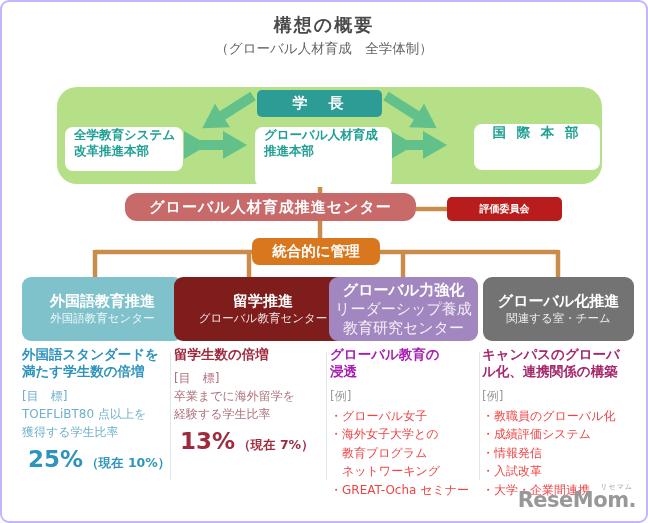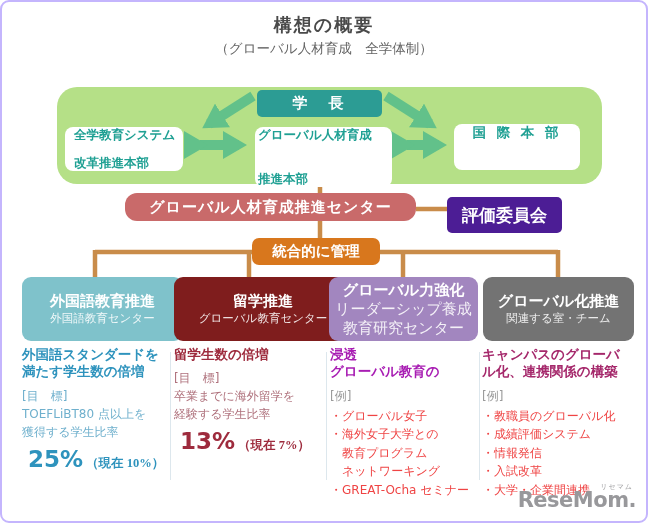--- a/index.html
+++ b/index.html
@@ -9,35 +9,35 @@
   .abs{position:absolute;}
   .title{top:11px;left:0;right:0;text-align:center;font-size:18px;font-weight:bold;color:#4a4a4a;letter-spacing:2px;}
   .subtitle{top:38px;left:0;right:0;text-align:center;font-size:13.5px;color:#646464;}
 
   
   .panel{left:55px;top:85px;width:545px;height:97px;background:#b5e087;border-radius:20px;z-index:2;}
   .president{left:200px;top:3px;width:125px;height:27px;background:#2c9c94;border-radius:5px;
              color:#fff;font-weight:bold;font-size:15px;display:flex;align-items:center;justify-content:center;
              letter-spacing:3px;z-index:3;}
   .hqbox{background:#fff;border-radius:8px;color:#1fa093;font-weight:bold;font-size:12.5px;line-height:1.3;
-         display:flex;flex-direction:column;justify-content:space-between;z-index:3;white-space:nowrap;}
+         display:flex;flex-direction:column;justify-content:flex-start;z-index:3;white-space:nowrap;}
   .hq-left{left:8px;top:40px;width:118px;height:44px;padding-left:9px;box-sizing:border-box;}
-  .hq-center{left:198px;top:40px;width:137px;height:60px;padding-left:3px;box-sizing:border-box;}
-  .hq-right{left:397px;top:37px;width:126px;height:46px;align-items:center;font-size:13.5px;letter-spacing:3px;}
+  .hq-center{left:198px;top:40px;width:137px;height:60px;padding-left:9px;box-sizing:border-box;}
+  .hq-right{left:417px;top:37px;width:126px;height:46px;align-items:center;font-size:13.5px;letter-spacing:3px;}
   .panel svg{position:absolute;left:0;top:0;z-index:2;}
 
   
   .connectors{left:0;top:0;z-index:1;}
 
   
   .center-box{left:123px;top:191px;width:291px;height:28px;background:#c96a6a;border-radius:12px;color:#fff;
               font-weight:bold;font-size:15px;display:flex;align-items:center;justify-content:center;
               letter-spacing:1px;z-index:2;white-space:nowrap;}
-  .eval-box{left:445px;top:195px;width:115px;height:36px;background:#4c1d95;border-radius:5px;color:#fff;
-            font-weight:bold;font-size:17px;display:flex;align-items:center;justify-content:center;z-index:2;}
+  .eval-box{left:445px;top:195px;width:115px;height:24px;background:#b91c1c;border-radius:5px;color:#fff;
+            font-weight:bold;font-size:10px;display:flex;align-items:center;justify-content:center;z-index:2;}
   .manage-box{left:250px;top:236px;width:128px;height:27px;background:#d8771d;border-radius:7px;color:#fff;
               font-weight:bold;font-size:14.5px;display:flex;align-items:center;justify-content:center;z-index:2;}
 
   
   .colbox{top:275px;height:64px;border-radius:9px;color:#fff;display:flex;flex-direction:column;
           align-items:center;justify-content:center;z-index:2;white-space:nowrap;}
   .colbox .t{font-weight:bold;font-size:15px;}
   .colbox .s{font-size:11.5px;color:rgba(255,255,255,0.88);line-height:1.25;text-align:center;}
   .colbox1{left:20px;width:161px;background:#7fc2cb;}
   .colbox2{left:172px;width:178px;background:#7f1d1d;}
@@ -46,21 +46,21 @@
   .colbox4{left:481px;width:151px;background:#737373;}
 
   
   .divider{top:350px;height:128px;width:1px;background:#dde7ed;z-index:1;}
   .txtcol{top:344px;z-index:2;white-space:nowrap;}
   .txtcol .h{font-weight:bold;font-size:13.5px;line-height:1.28;}
   .txtcol .lbl{font-size:12px;margin-top:7px;}
   .txtcol .b{font-size:12px;line-height:1.5;}
   .txtcol .statrow{margin-top:5px;font-weight:bold;}
   .txtcol .stat{font-size:23px;margin-left:6px;}
-  .txtcol .note{font-size:12.5px;margin-left:3px;font-family:Liberation Serif, serif;}
+  .txtcol .note{font-size:12.5px;margin-left:3px;}
   .txtcol .items{font-size:12px;line-height:1.55;color:#ef4444;margin-top:2px;}
   .txt1{left:20px;width:146px;color:#6fb0cd;}
   .txt1 .h,.txt1 .stat,.txt1 .note{color:#2e93bd;}
   .txt2{left:172px;width:148px;color:#af717c;}
   .txt2 .h,.txt2 .stat,.txt2 .note{color:#9e2b3d;}
   .txt3{left:328px;width:146px;color:#9a9a9a;}
   .txt3 .h{color:#a81db3;}
   .txt4{left:480px;width:156px;color:#9a9a9a;}
   .txt4 .h{color:#a5286b;}
 
@@ -169,22 +169,22 @@
       <div>卒業までに海外留学を</div>
       <div>経験する学生比率</div>
     </div>
     <div class="statrow">
       <span class="stat">13%</span><span class="note">（現在 7%）</span>
     </div>
   </div>
 
   <div class="abs txtcol txt3">
     <div class="h">
+      <div>グローバル教育の</div>
       <div>浸透</div>
-      <div>グローバル教育の</div>
     </div>
     <div class="lbl">[例]</div>
     <div class="items">
       <div>・グローバル女子</div>
       <div>・海外女子大学との</div>
       <div>　教育プログラム</div>
       <div>　ネットワーキング</div>
       <div>・GREAT-Ocha セミナー</div>
     </div>
   </div>

